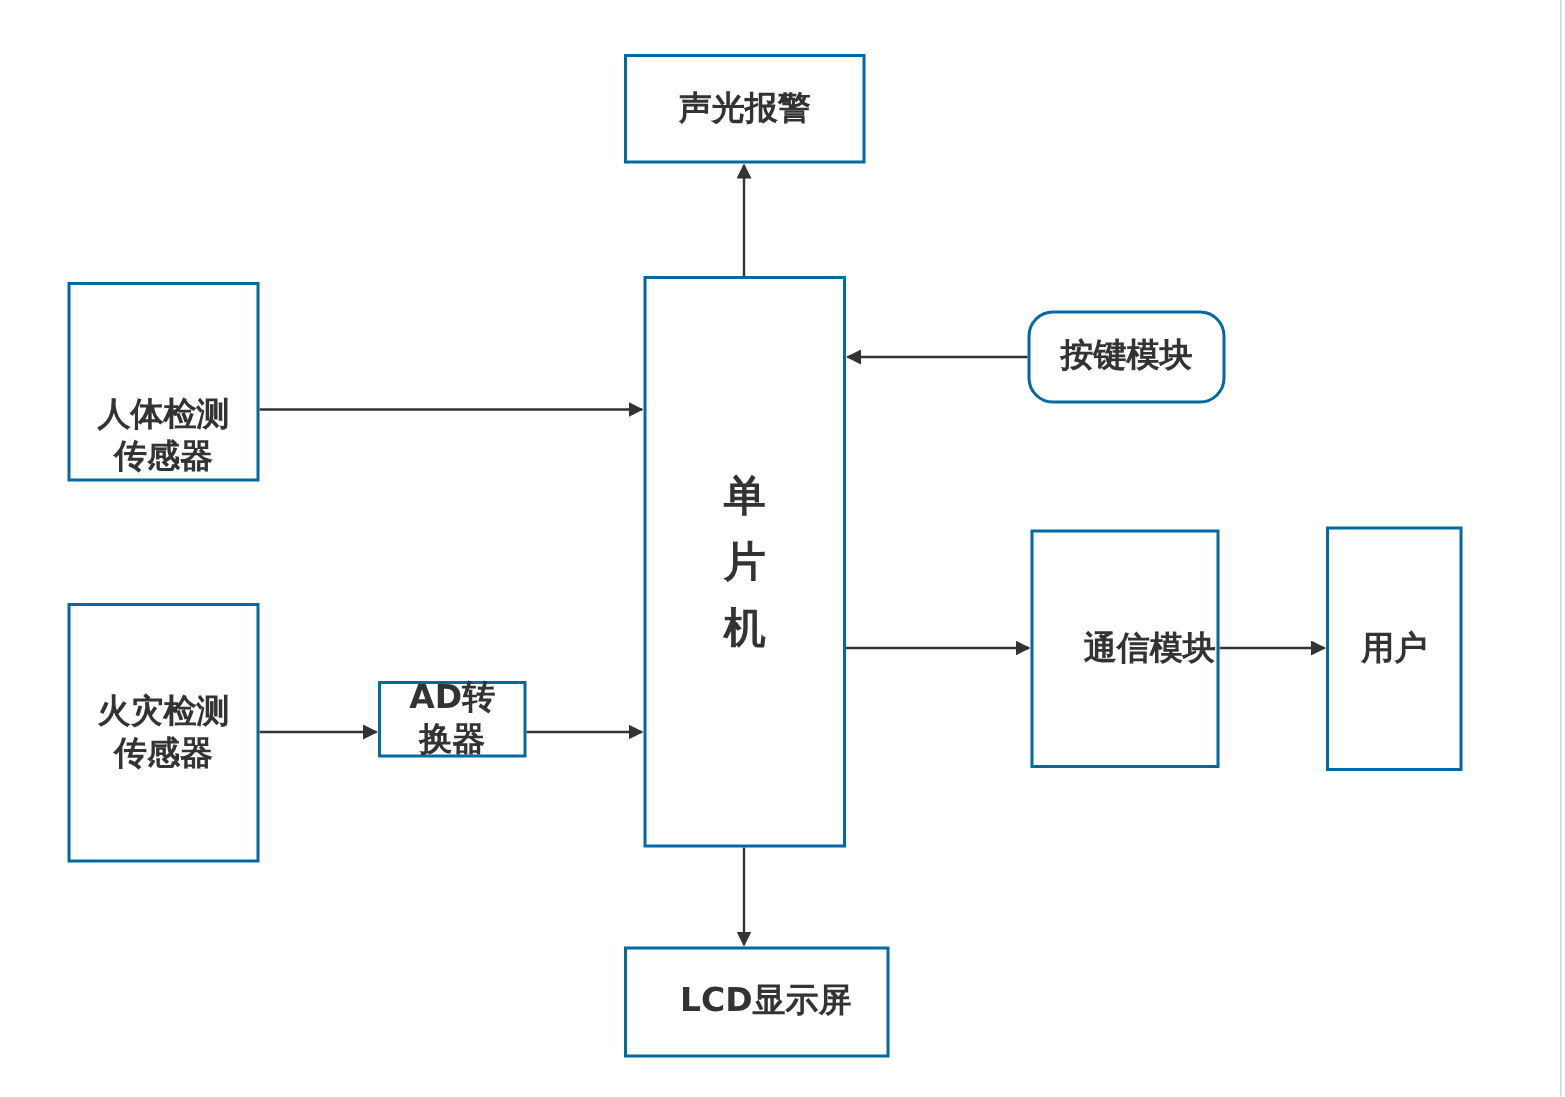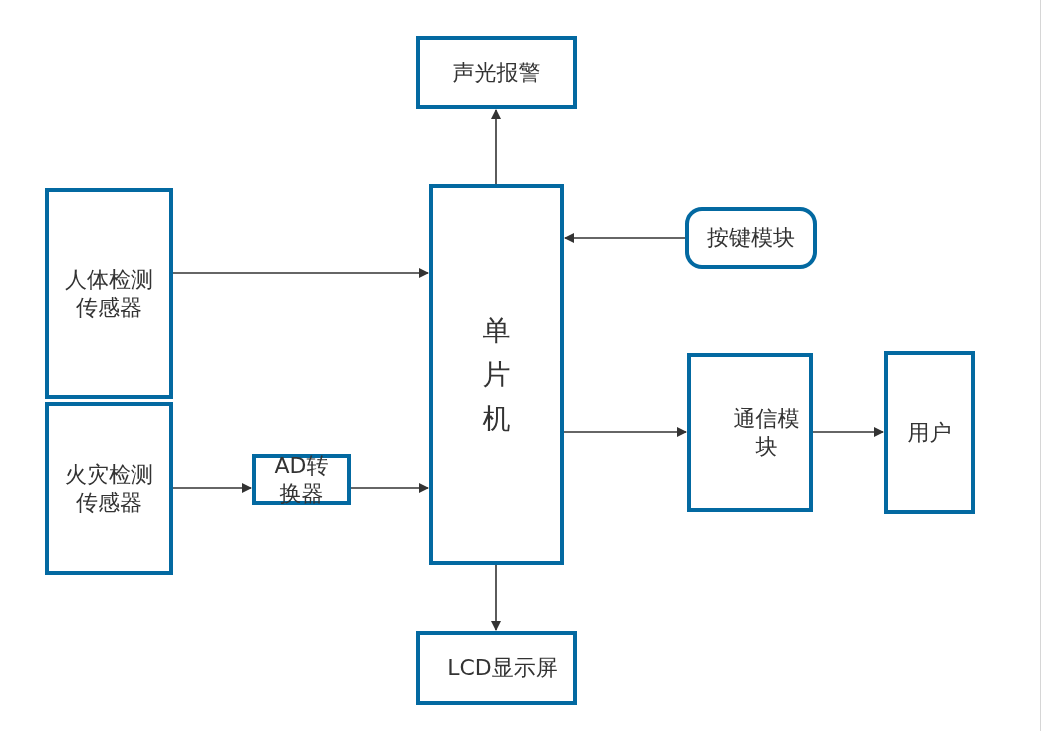--- a/index.html
+++ b/index.html
@@ -1,20 +1,20 @@
 <!DOCTYPE html>
 <html><head>
 <meta charset="utf-8">
 <style>
   html, body { margin:0; padding:0; background:#ffffff; }
   body { width:1043px; height:731px; position:relative; overflow:hidden;
          font-family: "DejaVu Sans", "Liberation Sans", sans-serif; }
-  .box { position:absolute; box-sizing:border-box; border:4px solid #0369a1; background:#ffffff;
+  .box { position:absolute; box-sizing:border-box; border:2px solid #0369a1; background:#ffffff;
          display:flex; align-items:center; justify-content:center; text-align:center;
-         color:#333333; font-size:22px; line-height:28px; }
+         color:#333333; font-size:22px; line-height:28px;font-weight:bold; }
   .box span { display:block; }
   .vert span { font-size:28px; line-height:44px; }
   svg.links { position:absolute; left:0; top:0; }
   .edge { position:absolute; left:1040px; top:0; width:1px; height:731px; background:#d6d6d6; }
 </style>
 </head>
 <body>
 
 <svg class="links" width="1043" height="731">
   <defs>
@@ -37,42 +37,42 @@
 </div>
 
 <div class="box vert" style="left:429px;top:184px;width:135px;height:381px;">
   <div>
     <span>单</span>
     <span>片</span>
     <span>机</span>
   </div>
 </div>
 
-<div class="box" style="left:45px;top:188px;width:128px;height:211px;">
+<div class="box" style="left:45px;top:188px;width:128px;height:133px;align-items:flex-end;">
   <div>
     <span>人体检测</span>
     <span>传感器</span>
   </div>
 </div>
 
 <div class="box" style="left:45px;top:402px;width:128px;height:173px;">
   <div>
     <span>火灾检测</span>
     <span>传感器</span>
   </div>
 </div>
 
 <div class="box" style="left:252px;top:454px;width:99px;height:51px;">
   <div>
     <span>AD转</span>
     <span>换器</span>
   </div>
 </div>
 
-<div class="box" style="left:416px;top:631px;width:161px;height:74px;padding-left:12px;">
+<div class="box" style="left:416px;top:631px;width:177px;height:74px;padding-left:12px;">
   <span>LCD显示屏</span>
 </div>
 
 <div class="box" style="left:685px;top:207px;width:132px;height:62px;border-radius:17px;">
   <span>按键模块</span>
 </div>
 
 <div class="box" style="left:687px;top:353px;width:126px;height:159px;padding-left:33px;">
   <span>通信模块</span>
 </div>

